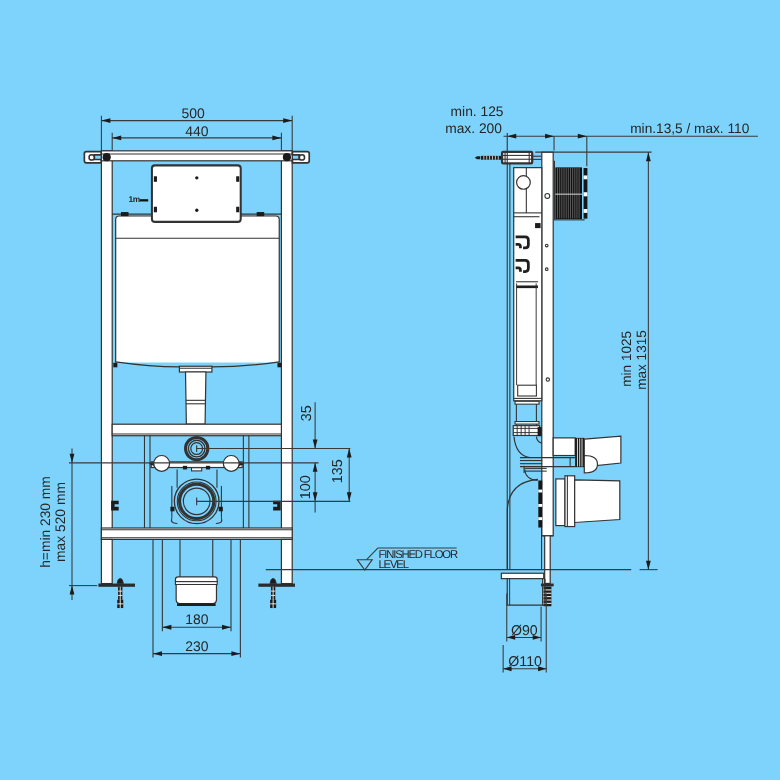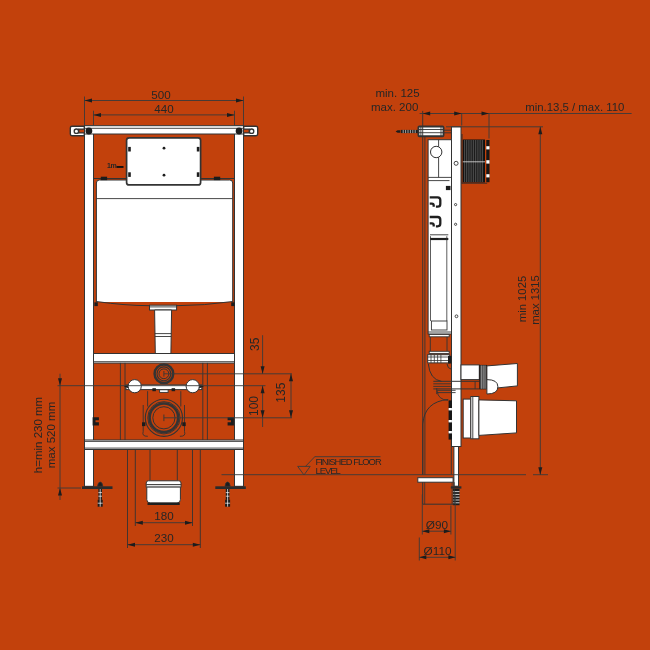--- a/index.html
+++ b/index.html
@@ -1,16 +1,16 @@
 <!DOCTYPE html>
 <html><head>
 <meta charset="utf-8">
 <style>
   html,body{margin:0;padding:0;background:#ffffff;}
-  .page{width:650px;height:650px;position:relative;background:#c2410c;overflow:hidden;}
+  .page{width:650px;height:650px;position:relative;background:#7dd3fc;overflow:hidden;}
   svg{position:absolute;top:0;left:0;}
   text{font-family:"Liberation Sans",sans-serif;fill:#262626;}
 </style>
 </head>
 <body>
 <div class="page">
 <svg width="650" height="650" viewBox="0 0 650 650" fill="none" stroke-linecap="butt">
 <g stroke="#333" stroke-width="1">
 
 <g>

